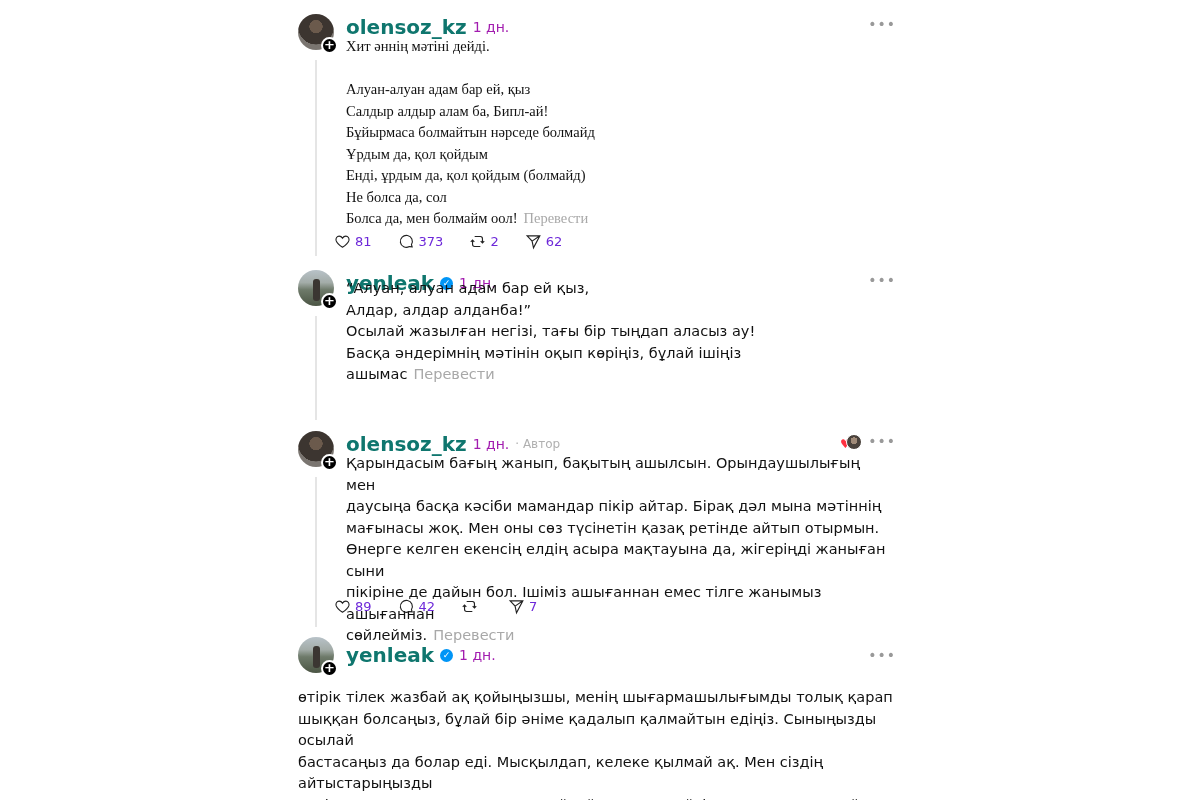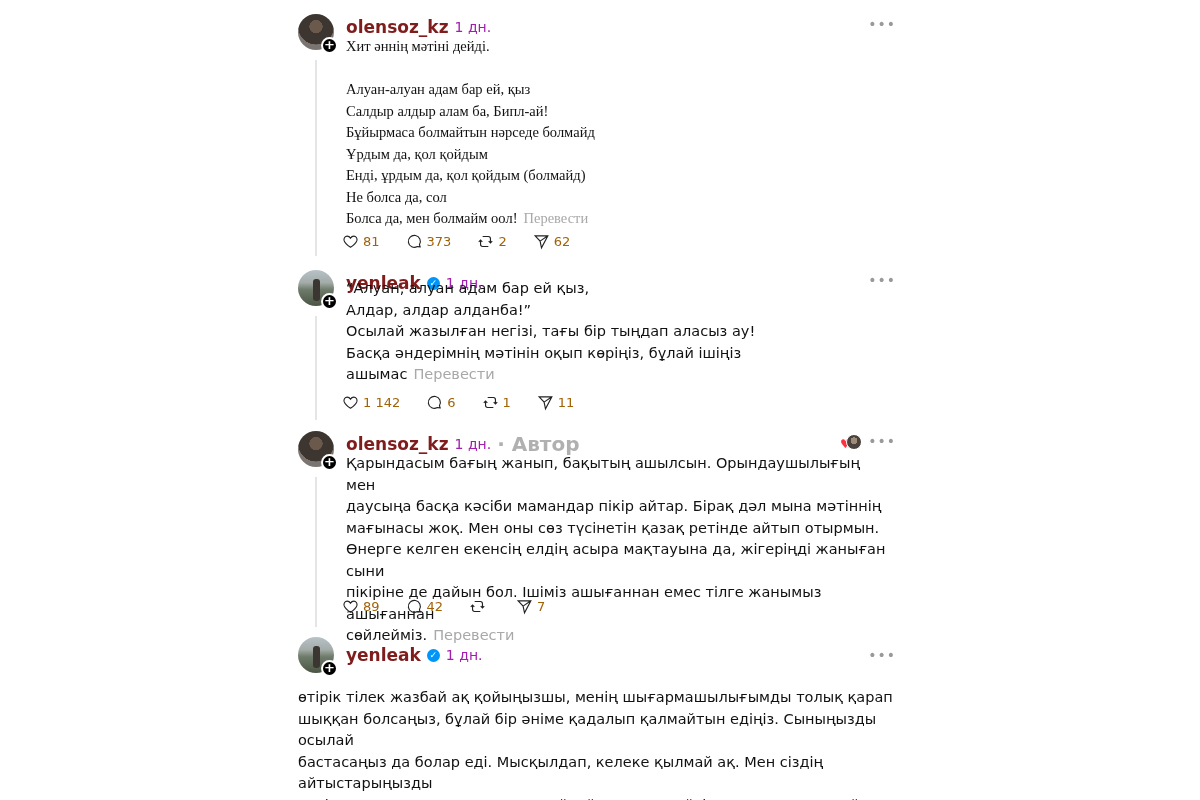--- a/index.html
+++ b/index.html
@@ -27,48 +27,48 @@
       border-radius: 50%; background: #000; border: 2px solid #fff;
       color: #fff; font-size: 13px; line-height: 12px; text-align: center; font-weight: bold;
     }
     .thread-line {
       position: absolute; left: 17px; width: 2px; background: #e5e5e5;
     }
     .header {
       position: absolute; left: 48px; top: 3px; height: 20px;
       display: flex; align-items: center; gap: 6px; white-space: nowrap;
     }
-    .username { font-weight: bold; font-size: 17px; color: #7f1d1d; }
+    .username { font-weight: bold; font-size: 20px; color: #0f766e; }
     .verified {
       width: 13px; height: 13px; border-radius: 50%; background: #0095f6;
       color: #fff; font-size: 9px; line-height: 13px; text-align: center; font-weight: bold;
     }
     .time { font-size: 14px; color: #a21caf; }
-    .author-tag { font-size: 20px; color: #b0b0b0; font-weight: bold; }
+    .author-tag { font-size: 12px; color: #b0b0b0; }
     .more {
       position: absolute; right: 4px; top: 4px; font-size: 14px; color: #999;
       letter-spacing: 1px; line-height: 12px;
     }
     .liked-by {
       position: absolute; right: 38px; top: 3px; width: 22px; height: 18px;
     }
     .liked-by .lheart { position: absolute; left: 0; top: 4px; color: #ff3040; font-size: 12px; line-height: 12px; }
     .liked-by .lav {
       position: absolute; left: 6px; top: 0; width: 16px; height: 16px; border-radius: 50%;
       background: radial-gradient(circle at 50% 40%, #a08a78 0 30%, #4a423c 31%);
       border: 1px solid #fff;
     }
     .body {
       position: absolute; left: 48px; font-size: 14.5px; line-height: 21.5px; color: #111;
       white-space: pre-wrap; width: 545px;
     }
     .translate { color: #a8a8a8; margin-left: 6px; }
     .actions {
-      position: absolute; left: 44px; display: flex; align-items: center; gap: 0;
-      font-size: 13px; color: #a16207;
+      position: absolute; left: 36px; display: flex; align-items: center; gap: 0;
+      font-size: 13px; color: #6d28d9;
     }
     .action { display: flex; align-items: center; gap: 4px; margin-right: 26px; }
     .action svg { width: 17px; height: 17px; stroke: #222; fill: none; stroke-width: 1.6; }
   </style>
 </head>
 <body>
 
 <div class="feed">
 
   <div class="post" style="top:14px;height:250px;">
@@ -128,46 +128,20 @@
     <div class="header">
       <span class="username">yenleak</span>
       <span class="verified">✓</span>
       <span class="time">1 дн.</span>
     </div>
     <div class="more">•••</div>
     <div class="body" style="top:8px;"><span>“Алуан, алуан адам бар ей қыз,
 Алдар, алдар алданба!”
 Осылай жазылған негізі, тағы бір тыңдап аласыз ау!
 Басқа әндерімнің мәтінін оқып көріңіз, бұлай ішіңіз ашымас</span><span class="translate">Перевести</span></div>
-    <div class="actions" style="top:124px;">
-      <div class="action">
-        <svg viewBox="0 0 24 24">
-            <path d="M12 20s-7.5-4.6-9-9.2C2 7.2 4.3 4.5 7.3 4.5c2 0 3.6 1.1 4.7 2.8 1.1-1.7 2.7-2.8 4.7-2.8 3 0 5.3 2.7 4.3 6.3C19.5 15.4 12 20 12 20z"></path>
-          </svg>
-        <span>1 142</span>
-      </div>
-      <div class="action">
-        <svg viewBox="0 0 24 24">
-            <path d="M20 19.5l-1-3.2A8.5 8.5 0 1 0 16 19.2z"></path>
-          </svg>
-        <span>6</span>
-      </div>
-      <div class="action">
-        <svg viewBox="0 0 24 24">
-            <path d="M8 5h8a3 3 0 0 1 3 3v6M16 19H8a3 3 0 0 1-3-3v-6M16.5 11.5L19 14l2.5-2.5M7.5 12.5L5 10l-2.5 2.5"></path>
-          </svg>
-        <span>1</span>
-      </div>
-      <div class="action">
-        <svg viewBox="0 0 24 24">
-            <path d="M21 4L3 4l7 7.5L12 21z M10 11.5L21 4"></path>
-          </svg>
-        <span>11</span>
-      </div>
-    </div>
   </div>
 
   <div class="post" style="top:431px;height:200px;">
     <div class="avatar-wrap">
       <div class="avatar a1"></div>
       <div class="plus">+</div>
     </div>
     <div class="thread-line" style="top:46px;height:150px;"></div>
     <div class="header">
       <span class="username">olensoz_kz</span>

